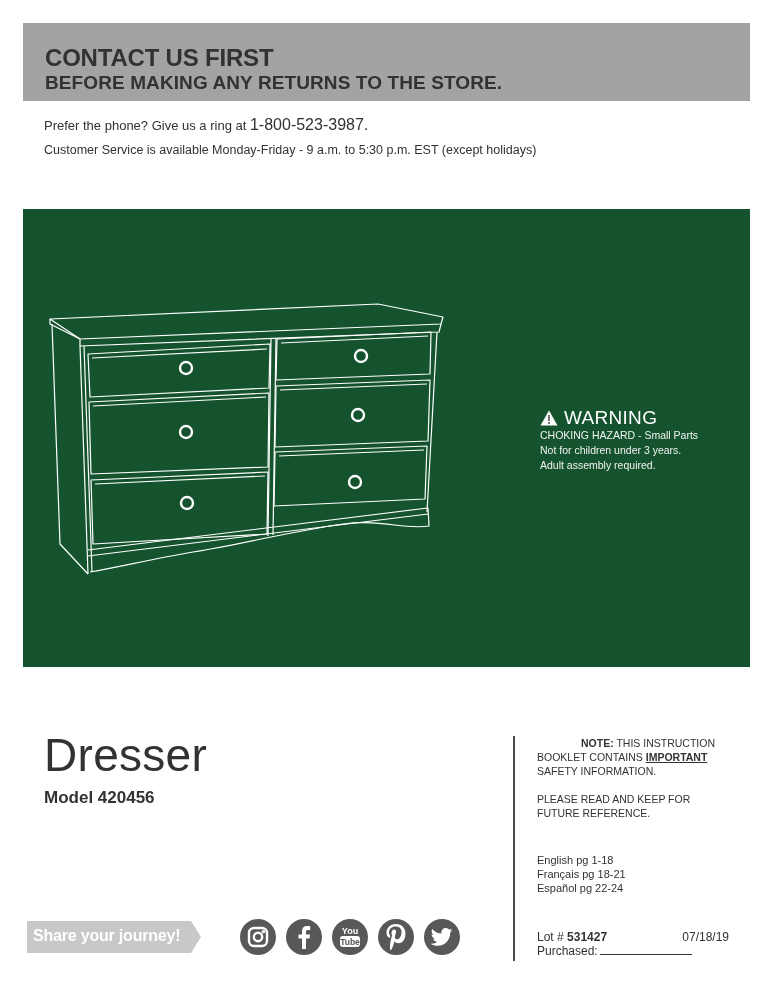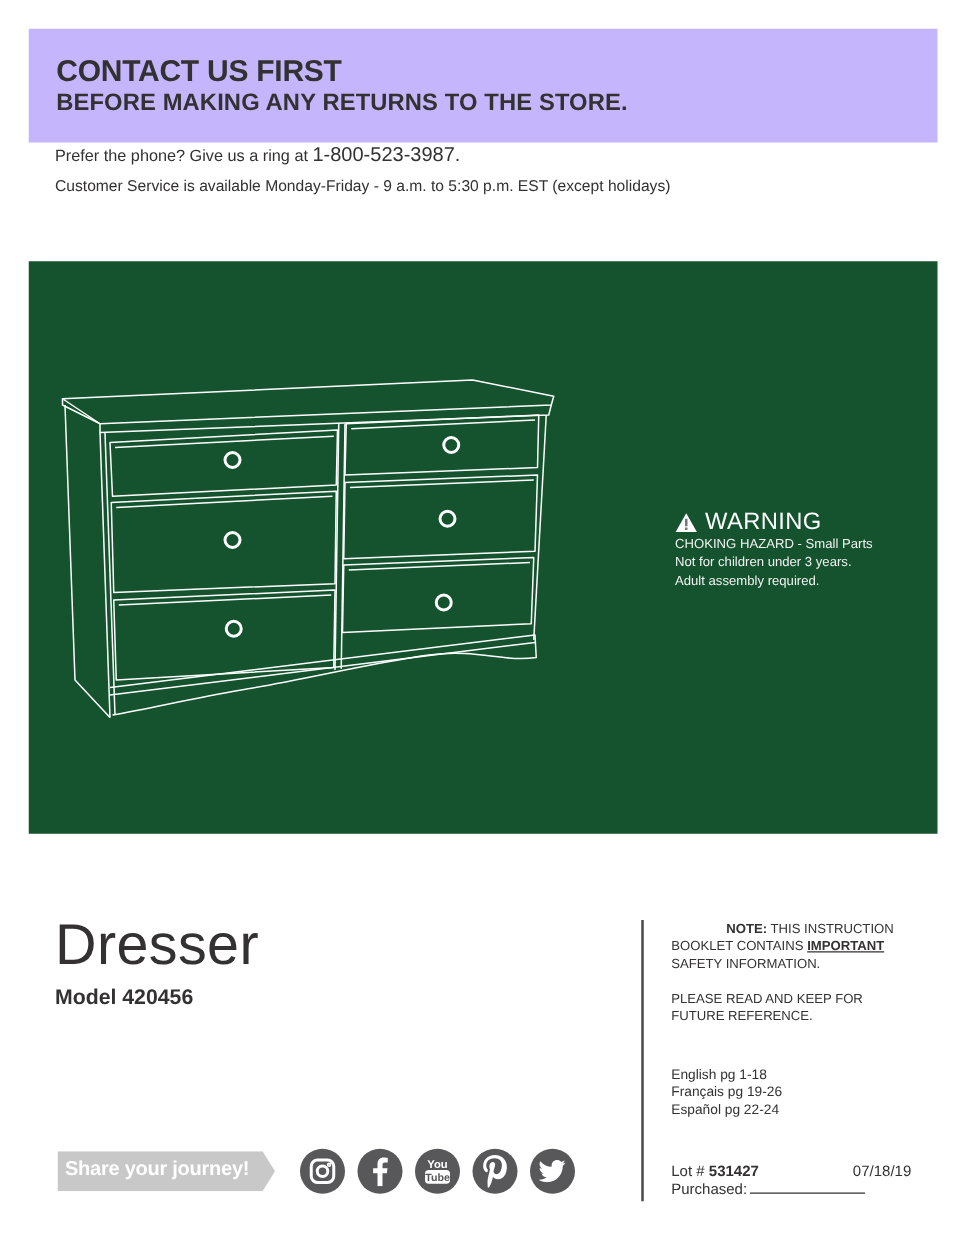--- a/index.html
+++ b/index.html
@@ -1,21 +1,21 @@
 <!DOCTYPE html>
 <html><head>
   <meta charset="utf-8">
   <style>
     * { margin: 0; padding: 0; box-sizing: border-box; }
     html, body { width: 773px; height: 1000px; background: #ffffff; overflow: hidden; }
     body { position: relative; font-family: "Liberation Sans", sans-serif; color: #333132; }
 
     .contact-banner {
-      position: absolute; left: 23px; top: 23px; width: 727px; height: 91px;
-      background: #c4b5fd; padding: 22px 0 0 22px;
+      position: absolute; left: 23px; top: 23px; width: 727px; height: 78px;
+      background: #a3a3a3; padding: 22px 0 0 22px;
     }
     .contact-title { font-size: 24px; font-weight: bold; color: #333132; line-height: 26px; letter-spacing: -0.2px; }
     .contact-subtitle { font-size: 19px; font-weight: bold; color: #333132; line-height: 24px; letter-spacing: 0.1px; }
 
     .service-info { position: absolute; left: 44px; top: 114px; width: 700px; }
     .service-line { font-size: 13px; line-height: 22px; color: #333132; white-space: nowrap; }
     .service-line .url { font-size: 20px; font-weight: bold; letter-spacing: -0.3px; }
     .service-line .phone { font-size: 16px; }
     .service-line.small { font-size: 12.5px; line-height: 26px; }
 
@@ -39,21 +39,21 @@
     .note-block u { font-weight: bold; text-decoration: underline; }
     .note-block .gap { height: 14px; }
 
     .lang-block { position: absolute; left: 537px; top: 853px; font-size: 11px; line-height: 14px; color: #333132; }
 
     .lot-block { position: absolute; left: 537px; top: 930px; width: 192px; font-size: 12px; line-height: 14px; color: #333132; }
     .lot-row { display: flex; justify-content: space-between; }
     .lot-row b { font-weight: bold; }
     .purchased-line { display: inline-block; width: 92px; border-bottom: 1px solid #333132; height: 11px; vertical-align: baseline; margin-left: 2px; }
 
-    .share-banner { position: absolute; left: 46px; top: 921px; height: 32px; width: 174px; }
+    .share-banner { position: absolute; left: 27px; top: 921px; height: 32px; width: 174px; }
     .share-banner svg { position: absolute; left: 0; top: 0; }
     .share-text { position: absolute; left: 6px; top: 6px; font-size: 16px; font-weight: bold; color: #ffffff; letter-spacing: -0.2px; }
 
     .social { position: absolute; top: 919px; left: 240px; display: flex; gap: 10px; }
     .social-icon { width: 36px; height: 36px; border-radius: 50%; background: #58585a; display: flex; align-items: center; justify-content: center; }
   </style>
 </head>
 <body>
 
 <div class="contact-banner">
@@ -135,21 +135,21 @@
   <div><b>NOTE:</b><span> THIS INSTRUCTION</span></div>
   <div><span>BOOKLET CONTAINS </span><u>IMPORTANT</u></div>
   <div>SAFETY INFORMATION.</div>
   <div class="gap"></div>
   <div>PLEASE READ AND KEEP FOR</div>
   <div>FUTURE REFERENCE.</div>
 </div>
 
 <div class="lang-block">
   <div>English pg 1-18</div>
-  <div>Français pg 19-26</div>
+  <div>Français pg 18-21</div>
   <div>Español pg 22-24</div>
 </div>
 
 <div class="lot-block">
   <div class="lot-row">
     <span><span>Lot # </span><b>531427</b></span>
     <span>07/18/19</span>
   </div>
   <div>
     <span>Purchased:</span><span class="purchased-line"></span>

